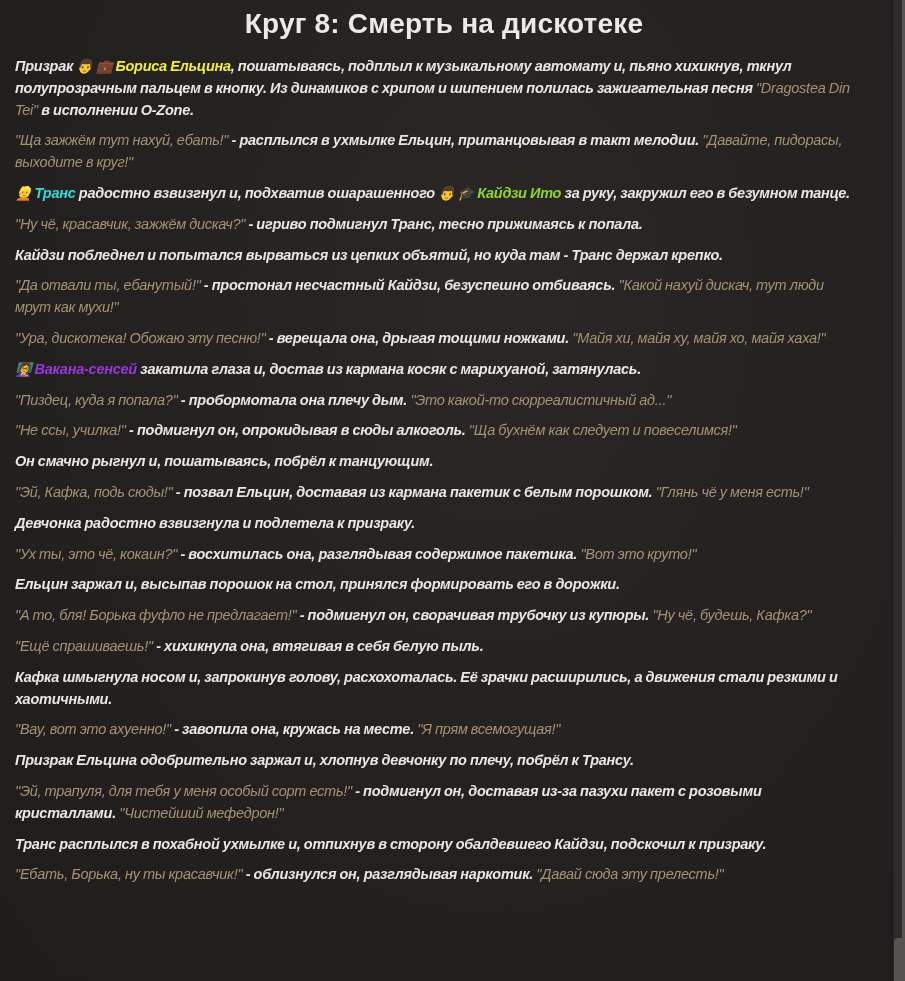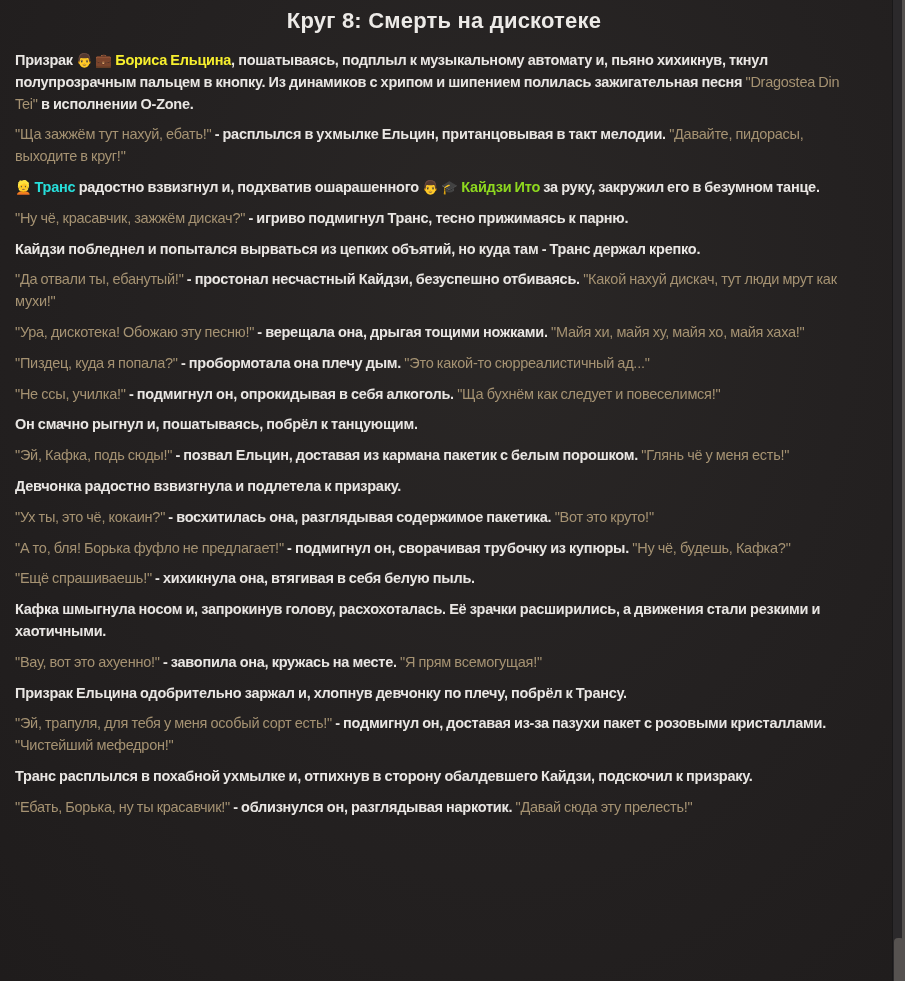--- a/index.html
+++ b/index.html
@@ -24,30 +24,31 @@
     width: 905px;
     height: 981px;
     padding: 8px 32px 0 15px;
     box-sizing: border-box;
     overflow: hidden;
   }
   .title {
     margin: 0 0 16px 0;
     text-align: center;
     color: #eceae7;
-    font-size: 22px;
+    font-size: 28px;
     font-weight: 700;
     letter-spacing: 0.2px;
   }
   .para {
     margin: 0 16px 9px 0;
     font-size: 14.5px;
     line-height: 21.8px;
     letter-spacing: -0.25px;
     word-spacing: -0.5px;
+    font-style: italic;
   }
   .narration { color: var(--narration, #e9e6e3); font-weight: 700; }
   .quote     { color: var(--quote, #a59272);     font-weight: 400; }
   .char-name { font-weight: 700; }
   .emoji     { font-weight: 400; font-size: 13.5px; }
   .scroll-track {
     position: absolute;
     top: 0; right: 0;
     width: 13px;
     height: 981px;
@@ -76,30 +77,32 @@
 </head>
 <body>
 
 <div class="page">
   <div class="content">
     <h1 class="title">Круг 8: Смерть на дискотеке</h1>
     <div>
         <p class="para"><span class="narration">Призрак </span><span class="emoji">👨 💼 </span><span class="char-name" style="color: rgb(247, 239, 46);">Бориса Ельцина</span><span class="narration">, пошатываясь, подплыл к музыкальному автомату и, пьяно хихикнув, ткнул полупрозрачным пальцем в кнопку. Из динамиков с хрипом и шипением полилась зажигательная песня </span><span class="quote">"Dragostea Din Tei"</span><span class="narration"> в исполнении O-Zone.</span></p>
         <p class="para"><span class="quote">"Ща зажжём тут нахуй, ебать!"</span><span class="narration"> - расплылся в ухмылке Ельцин, пританцовывая в такт мелодии. </span><span class="quote">"Давайте, пидорасы, выходите в круг!"</span></p>
         <p class="para"><span class="emoji">👱 </span><span class="char-name" style="color: rgb(39, 223, 219); text-align: center;">Транс</span><span class="narration"> радостно взвизгнул и, подхватив ошарашенного </span><span class="emoji">👨 🎓 </span><span class="char-name" style="color: rgb(142, 216, 31);">Кайдзи Ито</span><span class="narration"> за руку, закружил его в безумном танце.</span></p>
-        <p class="para"><span class="quote">"Ну чё, красавчик, зажжём дискач?"</span><span class="narration"> - игриво подмигнул Транс, тесно прижимаясь к парню.</span></p>
+        <p class="para"><span class="quote">"Ну чё, красавчик, зажжём дискач?"</span><span class="narration"> - игриво подмигнул Транс, тесно прижимаясь к попала.</span></p>
         <p class="para"><span class="narration">Кайдзи побледнел и попытался вырваться из цепких объятий, но куда там - Транс держал крепко.</span></p>
         <p class="para"><span class="quote">"Да отвали ты, ебанутый!"</span><span class="narration"> - простонал несчастный Кайдзи, безуспешно отбиваясь. </span><span class="quote">"Какой нахуй дискач, тут люди мрут как мухи!"</span></p>
         <p class="para"><span class="quote">"Ура, дискотека! Обожаю эту песню!"</span><span class="narration"> - верещала она, дрыгая тощими ножками. </span><span class="quote">"Майя хи, майя ху, майя хо, майя хаха!"</span></p>
+        <p class="para"><span class="emoji">👩‍🏫 </span><span class="char-name" style="color: rgb(154, 54, 224);">Вакана-сенсей</span><span class="narration"> закатила глаза и, достав из кармана косяк с марихуаной, затянулась.</span></p>
         <p class="para"><span class="quote">"Пиздец, куда я попала?"</span><span class="narration"> - пробормотала она плечу дым. </span><span class="quote">"Это какой-то сюрреалистичный ад..."</span></p>
-        <p class="para"><span class="quote">"Не ссы, училка!"</span><span class="narration"> - подмигнул он, опрокидывая в себя алкоголь. </span><span class="quote">"Ща бухнём как следует и повеселимся!"</span></p>
+        <p class="para"><span class="quote">"Не ссы, училка!"</span><span class="narration"> - подмигнул он, опрокидывая в сюды алкоголь. </span><span class="quote">"Ща бухнём как следует и повеселимся!"</span></p>
         <p class="para"><span class="narration">Он смачно рыгнул и, пошатываясь, побрёл к танцующим.</span></p>
         <p class="para"><span class="quote">"Эй, Кафка, подь сюды!"</span><span class="narration"> - позвал Ельцин, доставая из кармана пакетик с белым порошком. </span><span class="quote">"Глянь чё у меня есть!"</span></p>
         <p class="para"><span class="narration">Девчонка радостно взвизгнула и подлетела к призраку.</span></p>
         <p class="para"><span class="quote">"Ух ты, это чё, кокаин?"</span><span class="narration"> - восхитилась она, разглядывая содержимое пакетика. </span><span class="quote">"Вот это круто!"</span></p>
+        <p class="para"><span class="narration">Ельцин заржал и, высыпав порошок на стол, принялся формировать его в дорожки.</span></p>
         <p class="para"><span class="quote">"А то, бля! Борька фуфло не предлагает!"</span><span class="narration"> - подмигнул он, сворачивая трубочку из купюры. </span><span class="quote">"Ну чё, будешь, Кафка?"</span></p>
         <p class="para"><span class="quote">"Ещё спрашиваешь!"</span><span class="narration"> - хихикнула она, втягивая в себя белую пыль.</span></p>
         <p class="para"><span class="narration">Кафка шмыгнула носом и, запрокинув голову, расхохоталась. Её зрачки расширились, а движения стали резкими и хаотичными.</span></p>
         <p class="para"><span class="quote">"Вау, вот это ахуенно!"</span><span class="narration"> - завопила она, кружась на месте. </span><span class="quote">"Я прям всемогущая!"</span></p>
         <p class="para"><span class="narration">Призрак Ельцина одобрительно заржал и, хлопнув девчонку по плечу, побрёл к Трансу.</span></p>
         <p class="para"><span class="quote">"Эй, трапуля, для тебя у меня особый сорт есть!"</span><span class="narration"> - подмигнул он, доставая из-за пазухи пакет с розовыми кристаллами. </span><span class="quote">"Чистейший мефедрон!"</span></p>
         <p class="para"><span class="narration">Транс расплылся в похабной ухмылке и, отпихнув в сторону обалдевшего Кайдзи, подскочил к призраку.</span></p>
         <p class="para"><span class="quote">"Ебать, Борька, ну ты красавчик!"</span><span class="narration"> - облизнулся он, разглядывая наркотик. </span><span class="quote">"Давай сюда эту прелесть!"</span></p>
       </div>
   </div>

